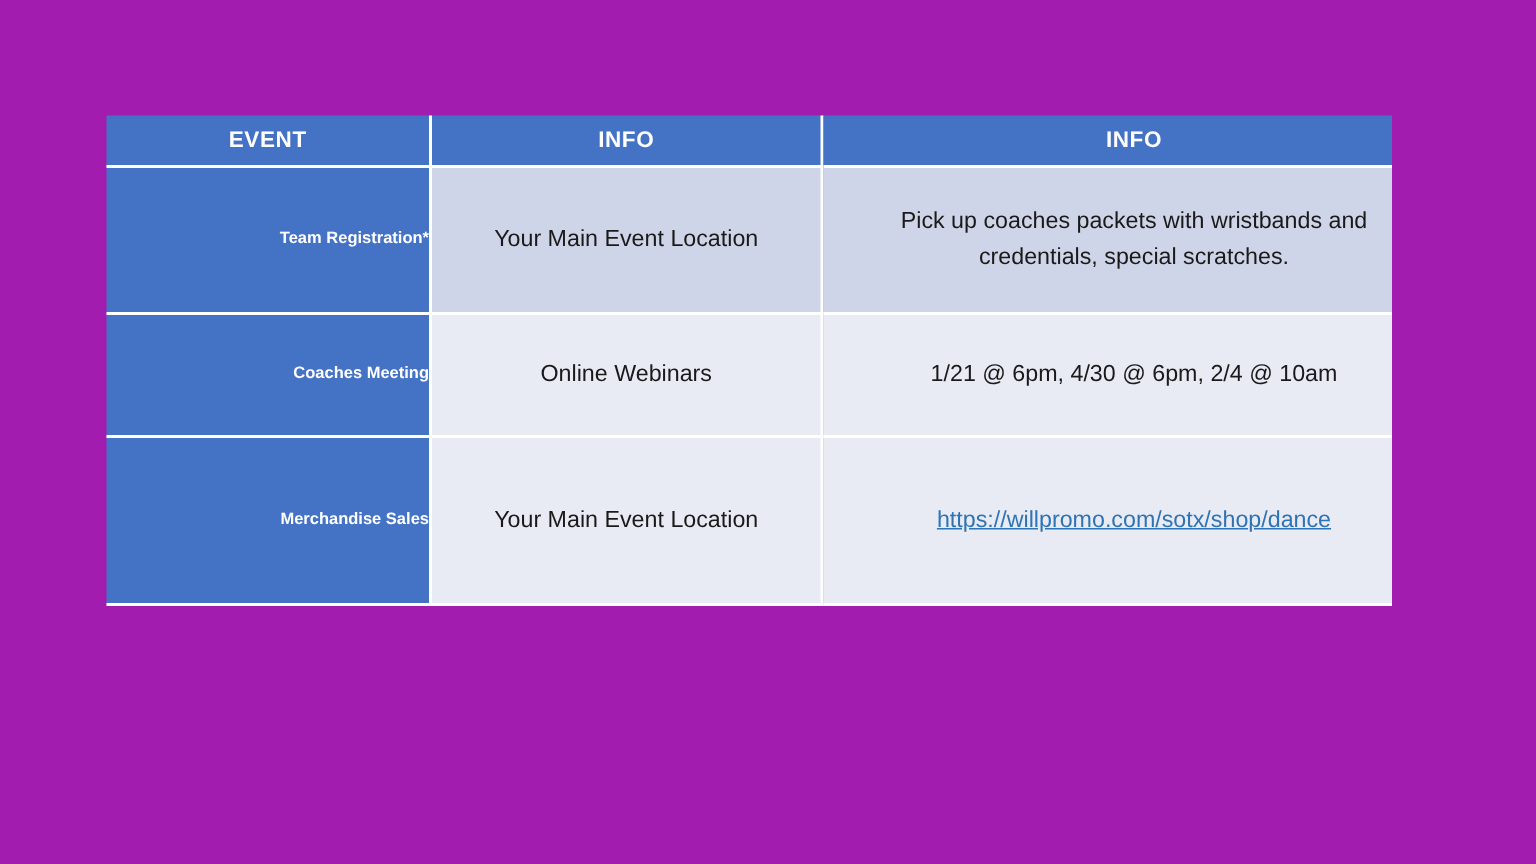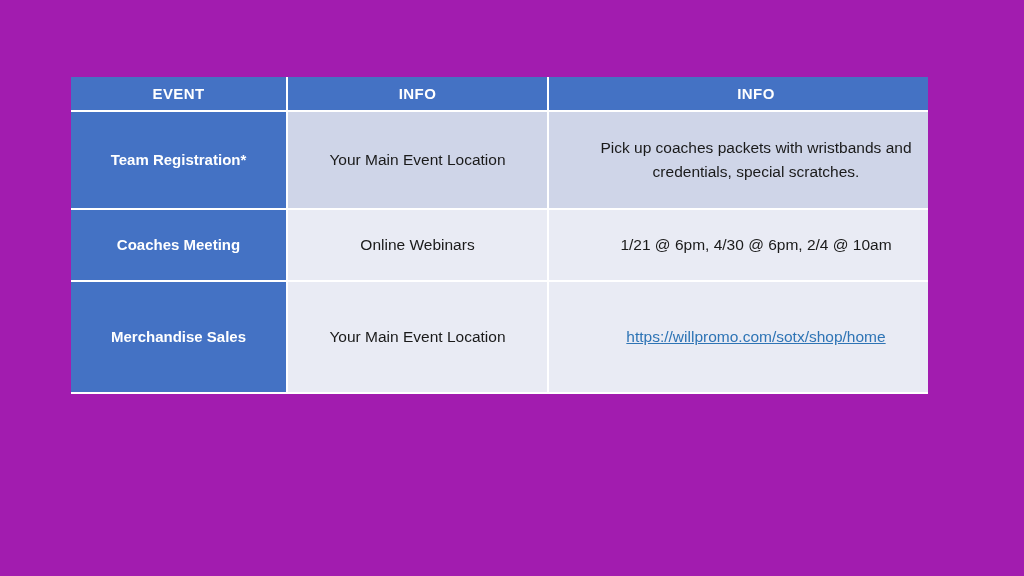--- a/index.html
+++ b/index.html
@@ -49,38 +49,38 @@
     letter-spacing: 0.4px;
     text-align: center;
     height: 33px;
     line-height: 33px;
   }
 
   .event-cell {
     background: #4472C4;
     color: #ffffff;
     font-weight: bold;
-    font-size: 15px;
-    text-align: center;
+    font-size: 11px;
+    text-align: right;
     line-height: 1.45;
     padding: 4px 12px;
   }
 
   .txt-cell {
     color: #1a1a1a;
     font-size: 15.5px;
     text-align: center;
     line-height: 1.55;
     padding: 6px 14px;
   }
   .shade-dark  { background: #CFD5E8; }
   .shade-light { background: #E9EBF4; text-align: center; }
 
   .r1 { height: 98px; }
-  .r2 { height: 72px; }
+  .r2 { height: 82px; }
   .r3 { height: 157px; }
   .r4 { height: 112px; }
 
   .link {
     color: #2E74B5;
     text-decoration: underline;
     font-size: 15.5px;
     cursor: pointer;
   }
   .nowrap { white-space: nowrap; }
@@ -117,20 +117,20 @@
         <td class="event-cell">Coaches Meeting</td>
         <td class="txt-cell shade-light">Online Webinars</td>
         <td class="txt-cell shade-light nowrap">1/21 @ 6pm, 4/30 @ 6pm, 2/4 @ 10am</td>
       </tr>
 
 
       <tr class="r4">
         <td class="event-cell">Merchandise Sales</td>
         <td class="txt-cell shade-light">Your Main Event Location</td>
         <td class="txt-cell shade-light">
-          <span class="link">https://willpromo.com/sotx/shop/home</span>
+          <span class="link">https://willpromo.com/sotx/shop/dance</span>
         </td>
       </tr>
 
     </tbody>
   </table>
 
 </div>
 
 </body></html>

